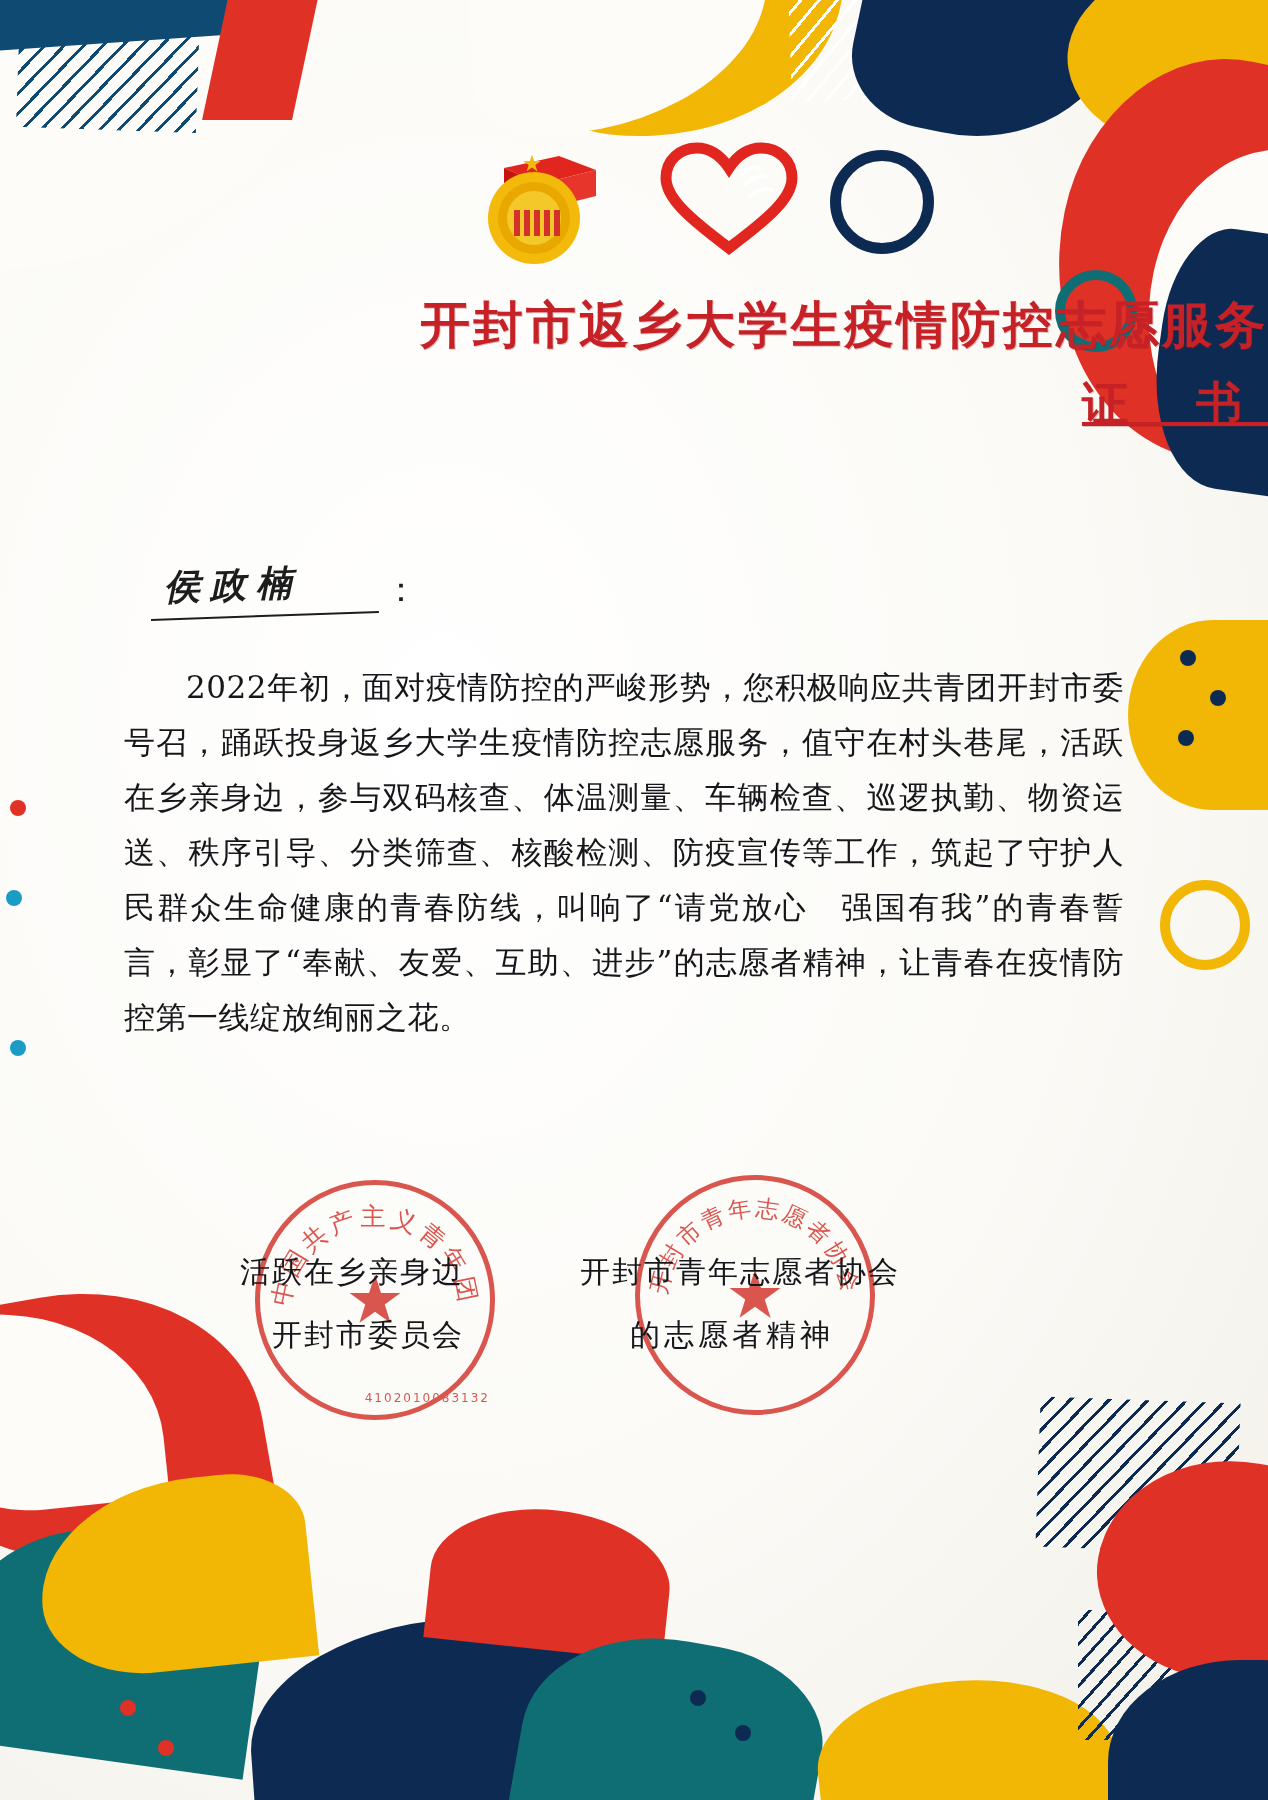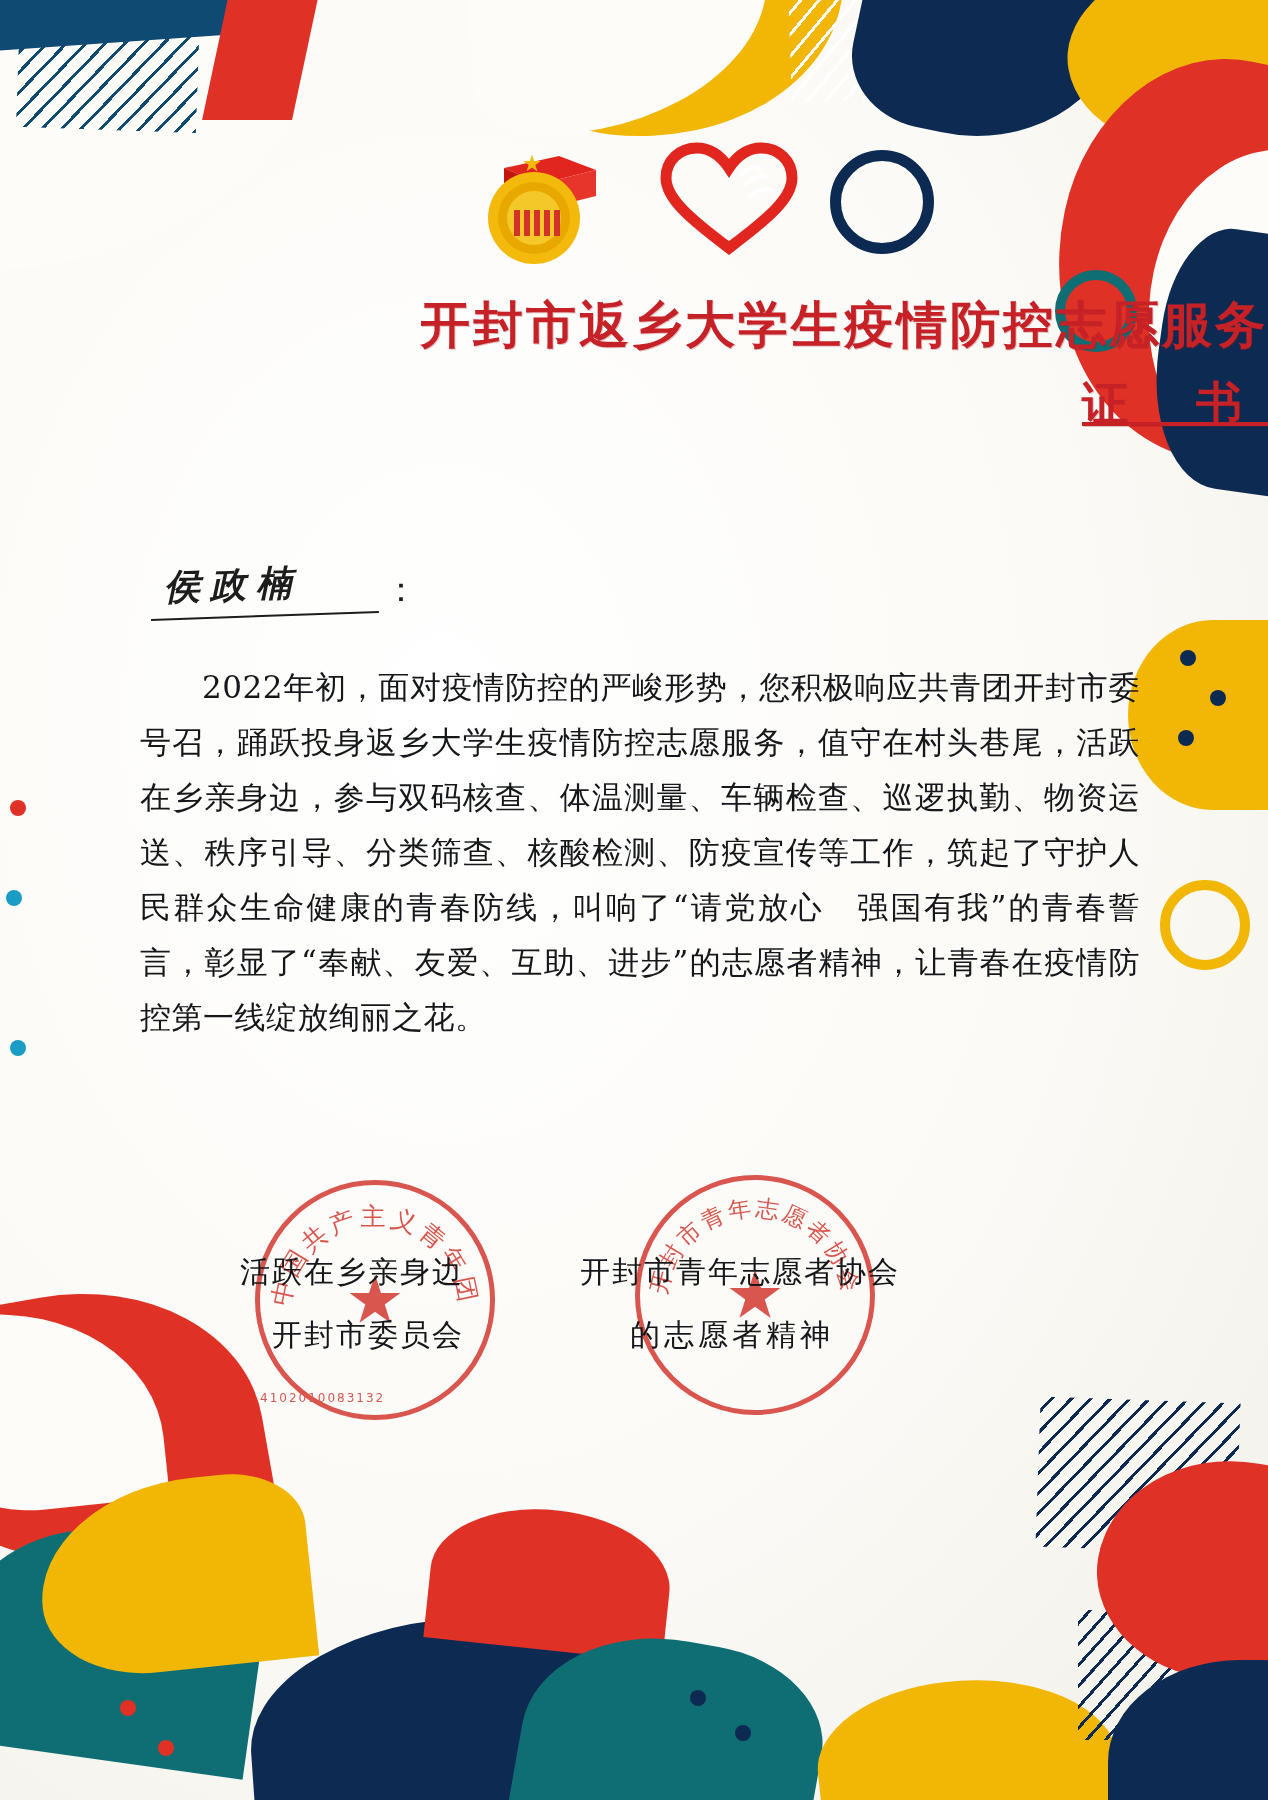--- a/index.html
+++ b/index.html
@@ -286,21 +286,21 @@
   }
   .sal-colon {
     font-size: 34px;
     color: #1d1d1d;
     padding-bottom: 4px;
   }
 
   
   .body-text {
     position: absolute;
-    left: 140px;
+    left: 124px;
     top: 660px;
     width: 1000px;
     font-size: 31px;
     line-height: 55px;
     color: #15171a;
     letter-spacing: 0.5px;
     font-family: "DejaVu Serif", "Liberation Serif", serif;
   }
   .body-text p {
     margin: 0 0 4px 0;
@@ -325,21 +325,21 @@
     font-size: 58px;
     line-height: 1;
   }
   .stamp-arc-text {
     position: absolute;
     left: 0; top: 0; width: 100%; height: 100%;
   }
   .stamp-bottom-num {
     position: absolute;
     left: 0; right: 0; bottom: 10px;
-    text-align: left;
+    text-align: right;
     font-size: 12px;
     color: #d2322a;
     letter-spacing: 2px;
     font-family: "DejaVu Sans", sans-serif;
   }
 
   
   .sig-left {
     position: absolute;
     left: 240px; top: 1252px;

